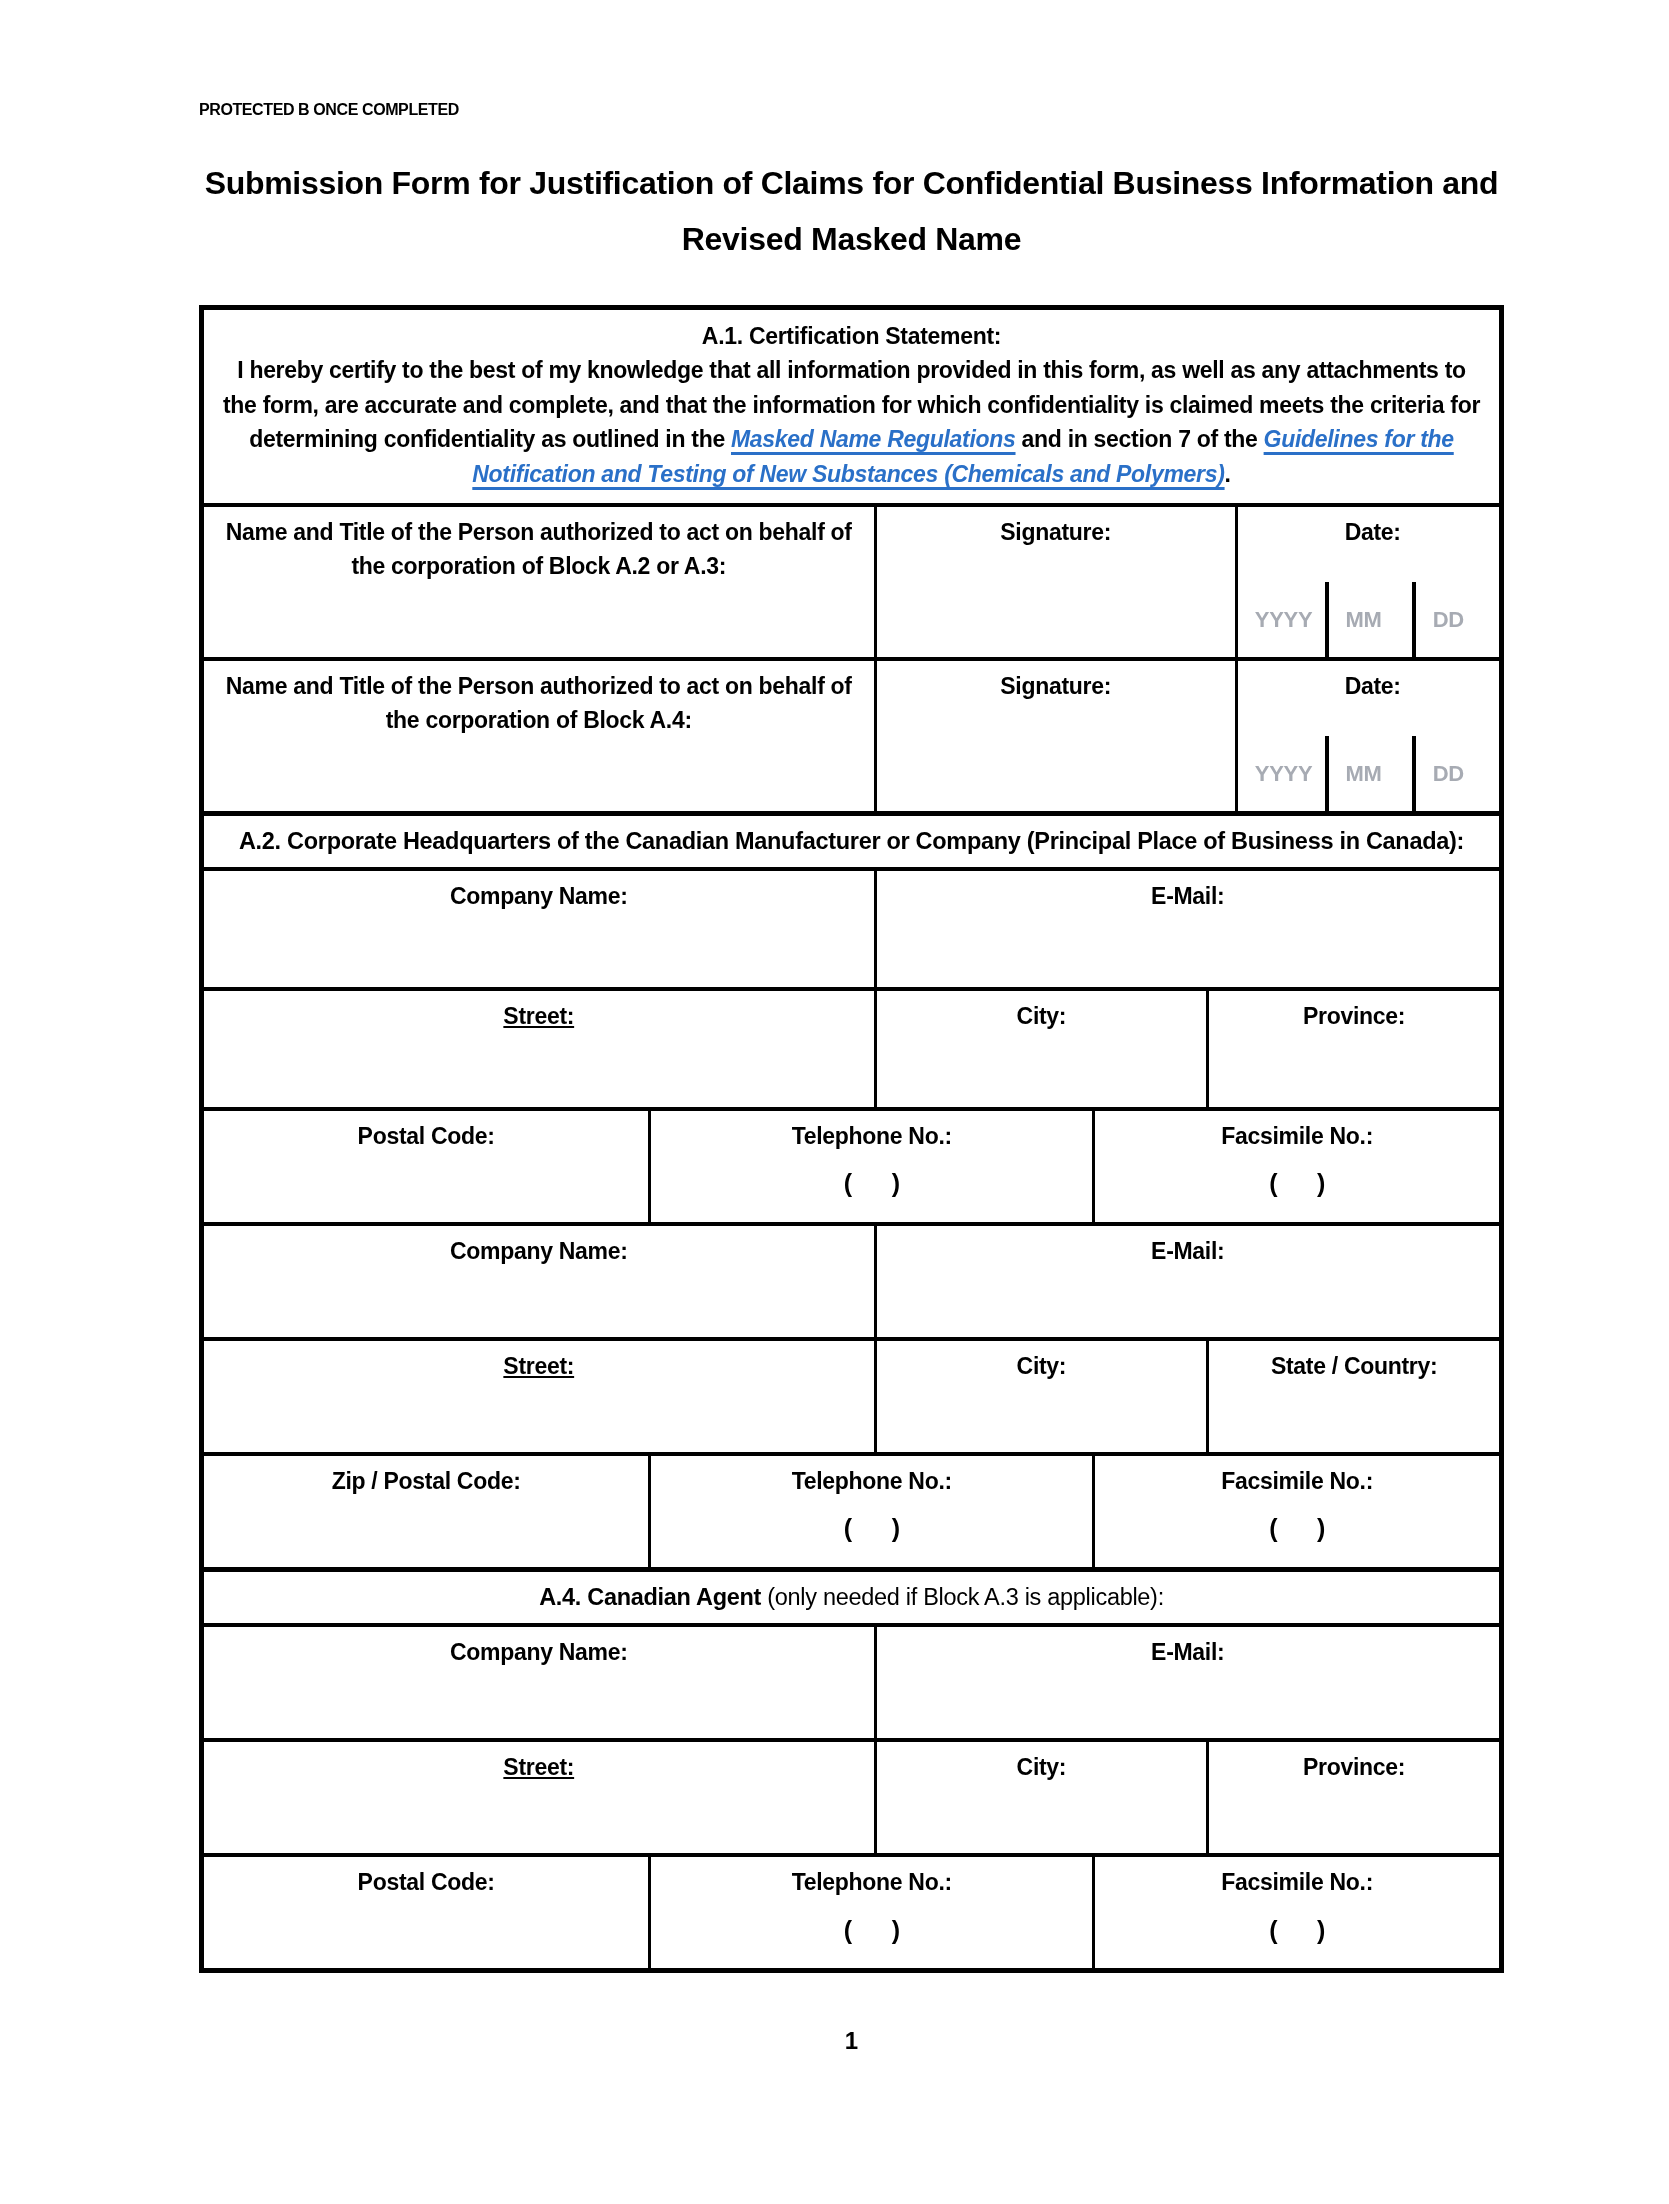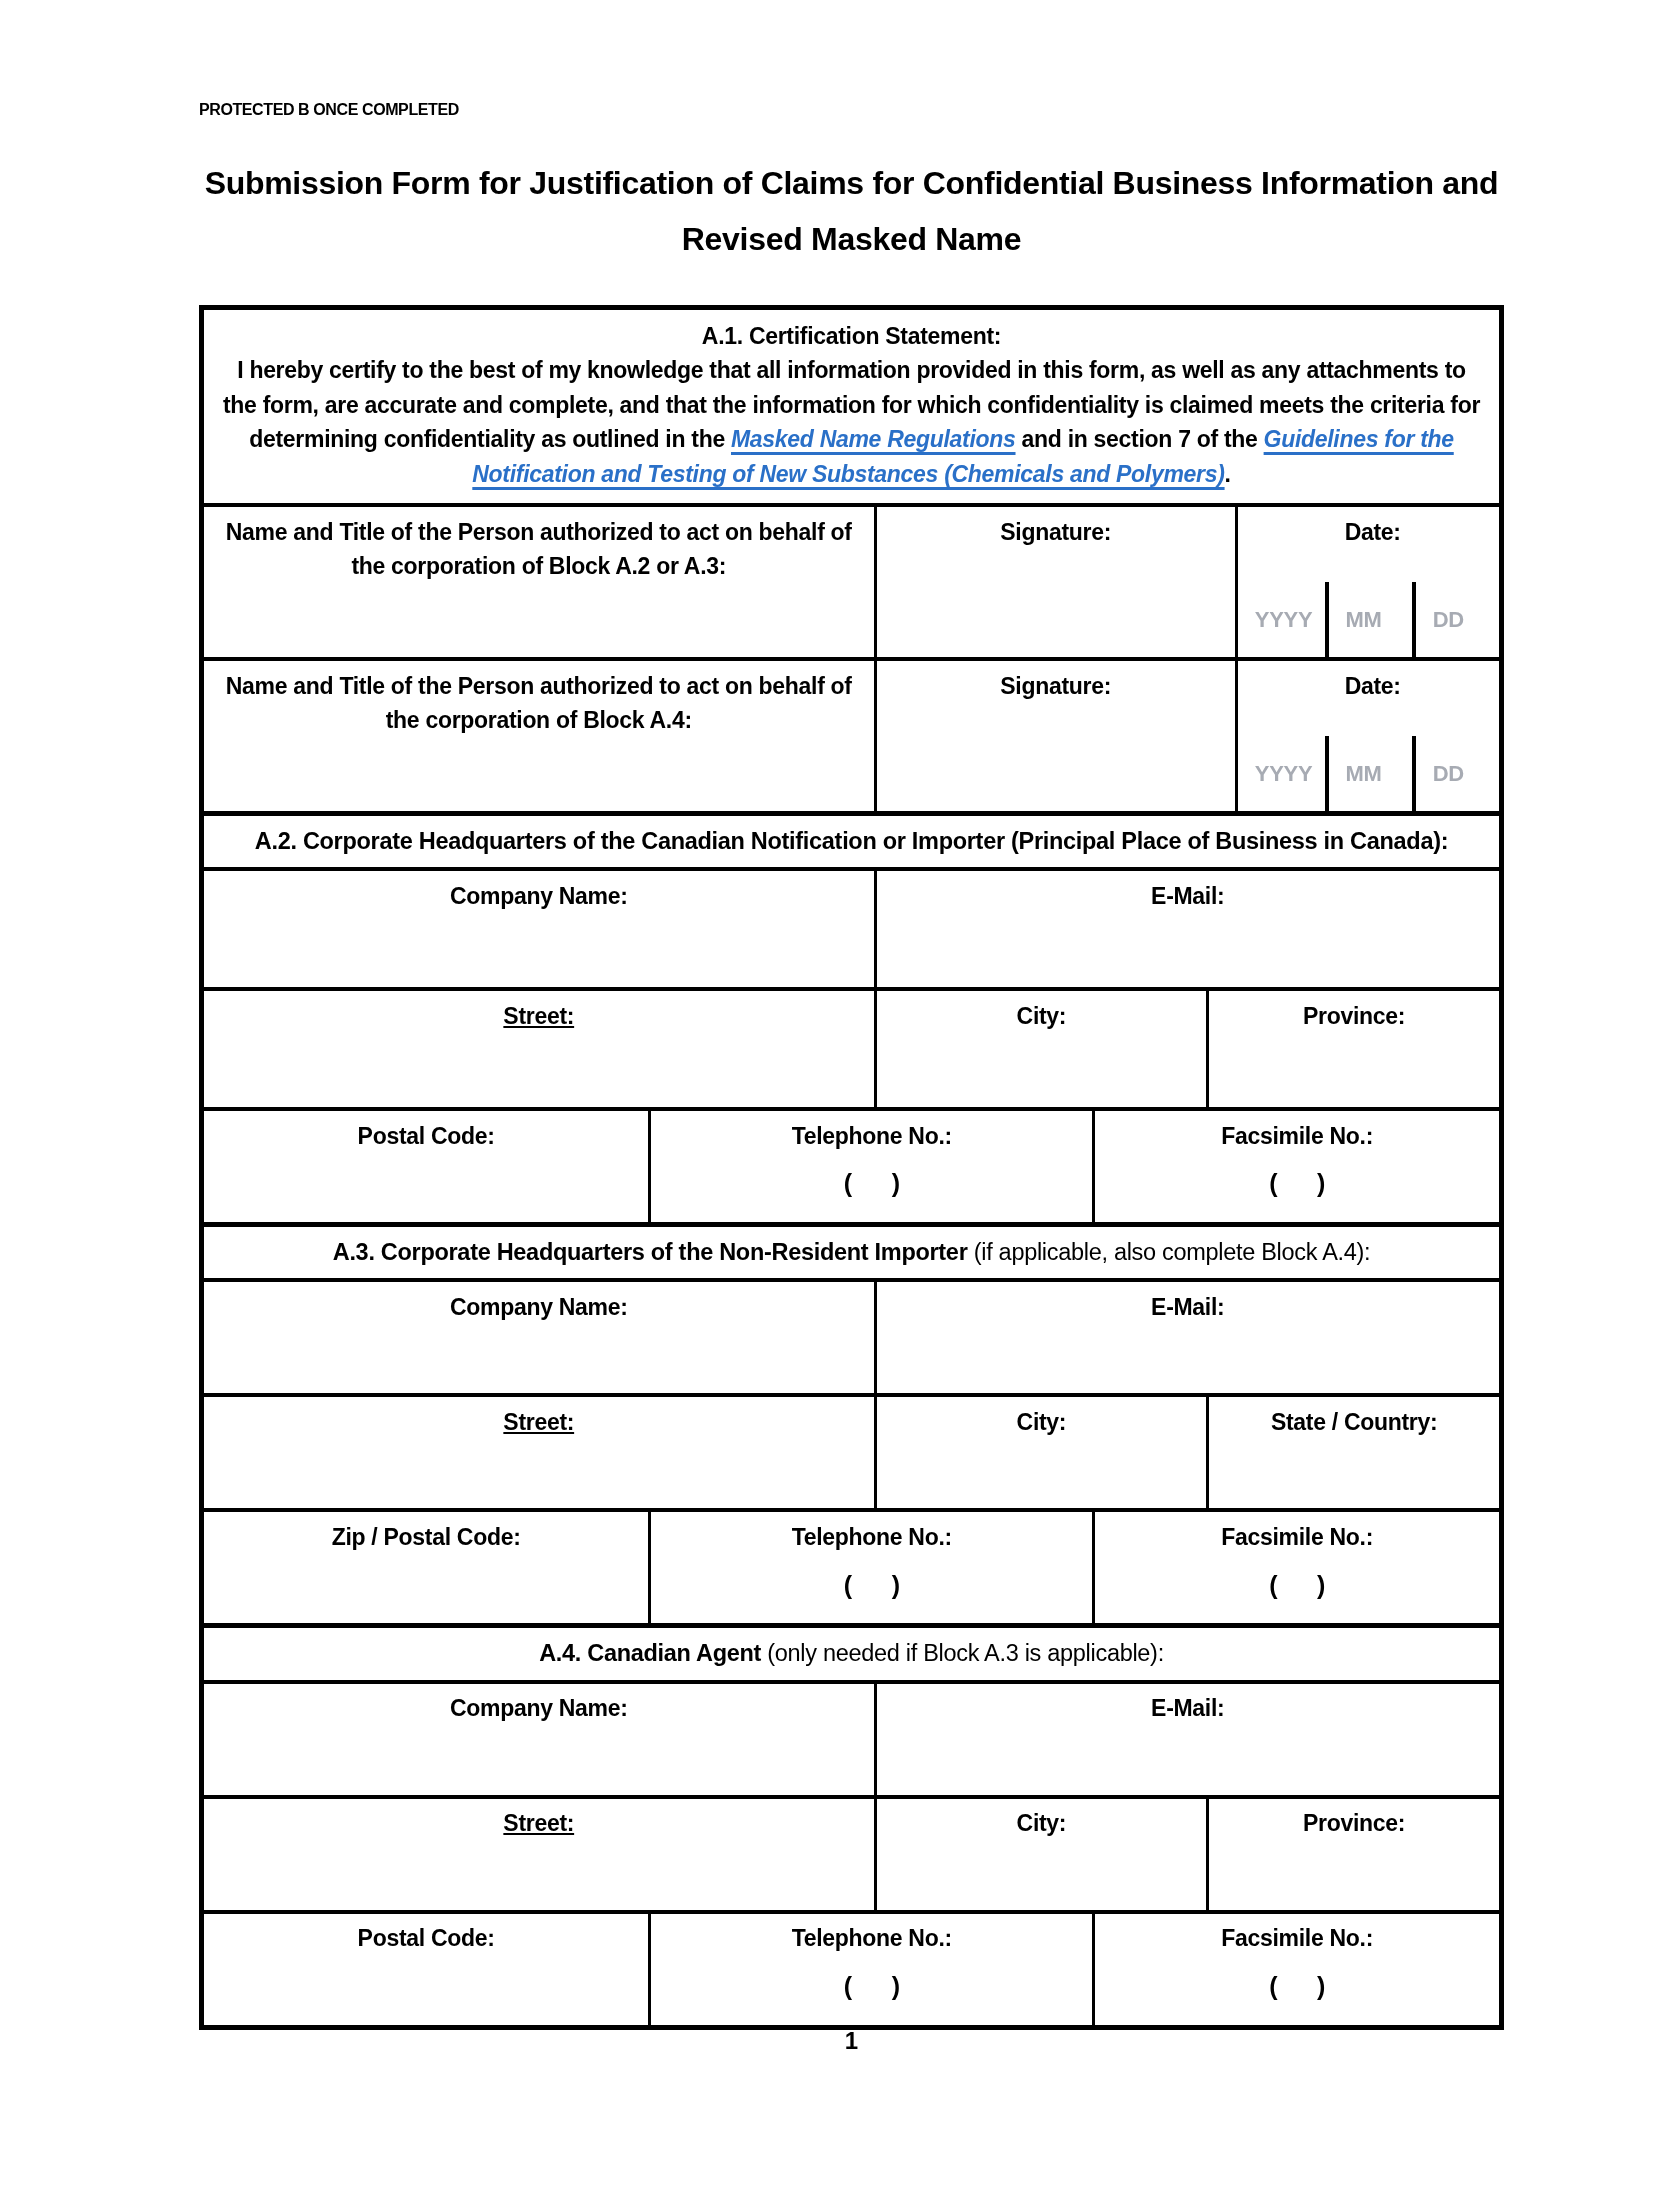--- a/index.html
+++ b/index.html
@@ -179,21 +179,21 @@
           <span>Date:</span>
           <div class="date-grid">
             <div class="date-col">YYYY</div>
             <div class="date-col sep">MM</div>
             <div class="date-col sep">DD</div>
           </div>
         </div>
       </div>
 
       <div class="row section-top">
-        <div class="cell c1 hdr-cell hdr-bold">A.2. Corporate Headquarters of the Canadian Notification or Importer (Principal Place of Business in Canada):</div>
+        <div class="cell c1 hdr-cell hdr-bold">A.2. Corporate Headquarters of the Canadian Manufacturer or Company (Principal Place of Business in Canada):</div>
       </div>
 
       <div class="row r-tall">
         <div class="cell c1 w-half-l">
           <span>Company Name:</span>
         </div>
         <div class="cell w-half-r">
           <span>E-Mail:</span>
         </div>
       </div>
@@ -217,25 +217,20 @@
         <div class="cell w-third2">
           <span>Telephone No.:</span>
           <div class="parens">(&nbsp;&nbsp;&nbsp;&nbsp;&nbsp;&nbsp;)</div>
         </div>
         <div class="cell w-third3">
           <span>Facsimile No.:</span>
           <div class="parens">(&nbsp;&nbsp;&nbsp;&nbsp;&nbsp;&nbsp;)</div>
         </div>
       </div>
 
-      <div class="row section-top">
-        <div class="cell c1 hdr-cell">
-          <span class="hdr-bold">A.3. Corporate Headquarters of the Non-Resident Importer </span><span class="hdr-normal">(if applicable, also complete Block A.4):</span>
-        </div>
-      </div>
 
       <div class="row r-mid">
         <div class="cell c1 w-half-l">
           <span>Company Name:</span>
         </div>
         <div class="cell w-half-r">
           <span>E-Mail:</span>
         </div>
       </div>
 

